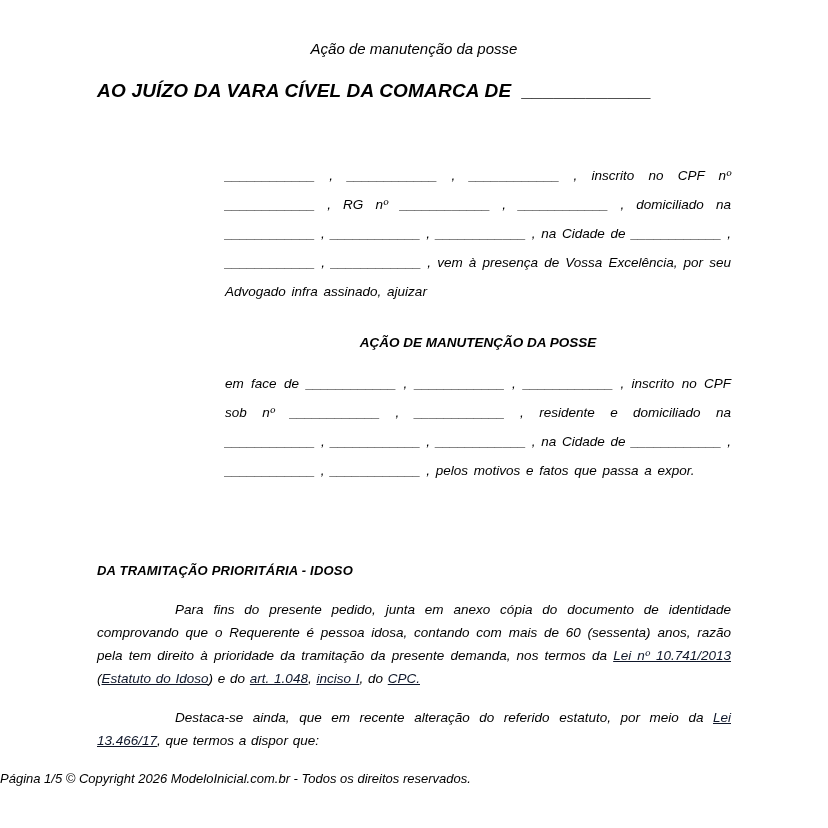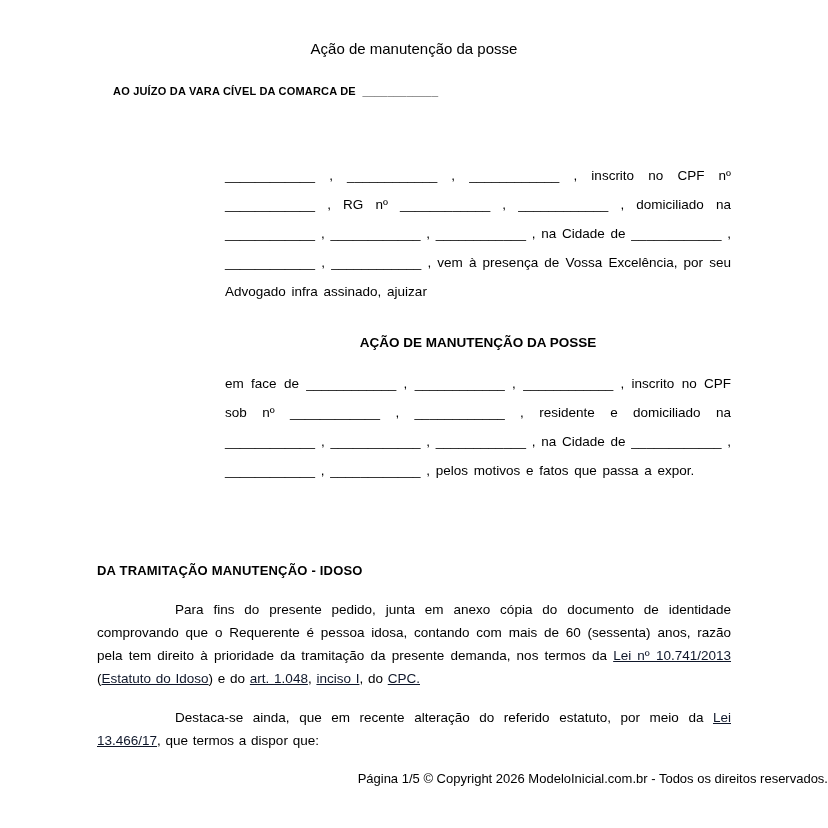--- a/index.html
+++ b/index.html
@@ -15,32 +15,33 @@
     font-family: "Liberation Sans", sans-serif;
     color: #000000;
     -webkit-font-smoothing: antialiased;
   }
   .page {
     box-sizing: border-box;
     width: 828px;
     height: 828px;
     padding: 40px 97px 0 97px;
     background: #ffffff;
+    font-style: italic;
   }
   .doc-title {
     text-align: center;
     font-size: 15px;
     font-weight: normal;
     margin: 0 0 25px 0;
     line-height: 18px;
   }
   .court-heading {
     font-weight: bold;
-    font-size: 11px;
-    margin: 16px;
+    font-size: 19px;
+    margin: 0;
     letter-spacing: 0.2px;
     line-height: 16px;
   }
   .block {
     margin: 71px 0 0 128px;
     text-align: justify;
     font-size: 13.5px;
     line-height: 29px;
     word-spacing: 2px;
   }
@@ -78,42 +79,42 @@
   a.doc-link {
     color: #0f172a;
     text-decoration: underline;
     cursor: pointer;
   }
   .footer {
     position: absolute;
     left: 0;
     right: 0;
     bottom: 41px;
-    text-align: right;
+    text-align: left;
     font-size: 13px;
     line-height: 16px;
     color: #000000;
   }
 </style>
 </head>
 <body>
 
 <div class="page">
 
   <h1 class="doc-title">Ação de manutenção da posse</h1>
 
   <p class="court-heading"><span>AO JUÍZO DA VARA CÍVEL DA COMARCA DE</span>&nbsp;&nbsp;<span>____________</span></p>
 
   <p class="block first">____________ ,  ____________ ,  ____________ , inscrito no CPF nº ____________ , RG nº ____________ ,  ____________ , domiciliado na ____________ ,  ____________ ,  ____________  , na Cidade de ____________  ,  ____________  ,  ____________ , vem à presença de Vossa Excelência, por seu Advogado infra assinado, ajuizar</p>
 
   <p class="action-heading">AÇÃO DE MANUTENÇÃO DA POSSE</p>
 
   <p class="block second">em face de ____________ ,  ____________ ,  ____________ , inscrito no CPF sob nº ____________ ,  ____________ ,  residente e domiciliado na ____________  ,  ____________  ,  ____________  , na Cidade de ____________  ,  ____________  ,  ____________  , pelos motivos e fatos que passa a expor.</p>
 
-  <p class="section-heading">DA TRAMITAÇÃO MANUTENÇÃO - IDOSO</p>
+  <p class="section-heading">DA TRAMITAÇÃO PRIORITÁRIA - IDOSO</p>
 
   <p class="para"><span>Para fins do presente pedido, junta em anexo cópia do documento de identidade comprovando que o Requerente é pessoa idosa, contando com mais de 60 (sessenta) anos, razão pela tem direito à prioridade da tramitação da presente demanda, nos termos da </span><a class="doc-link">Lei nº 10.741/2013</a><span> (</span><a class="doc-link">Estatuto do Idoso</a><span>) e do </span><a class="doc-link">art. 1.048</a><span>, </span><a class="doc-link">inciso I</a><span>, do </span><a class="doc-link">CPC.</a></p>
 
   <p class="para second"><span>Destaca-se ainda, que em recente alteração do referido estatuto, por meio da </span><a class="doc-link">Lei 13.466/17</a><span>, que termos a dispor que:</span></p>
 
   <div class="footer">Página 1/5 © Copyright 2026 ModeloInicial.com.br - Todos os direitos reservados.</div>
 
 </div>
 
 </body></html>

